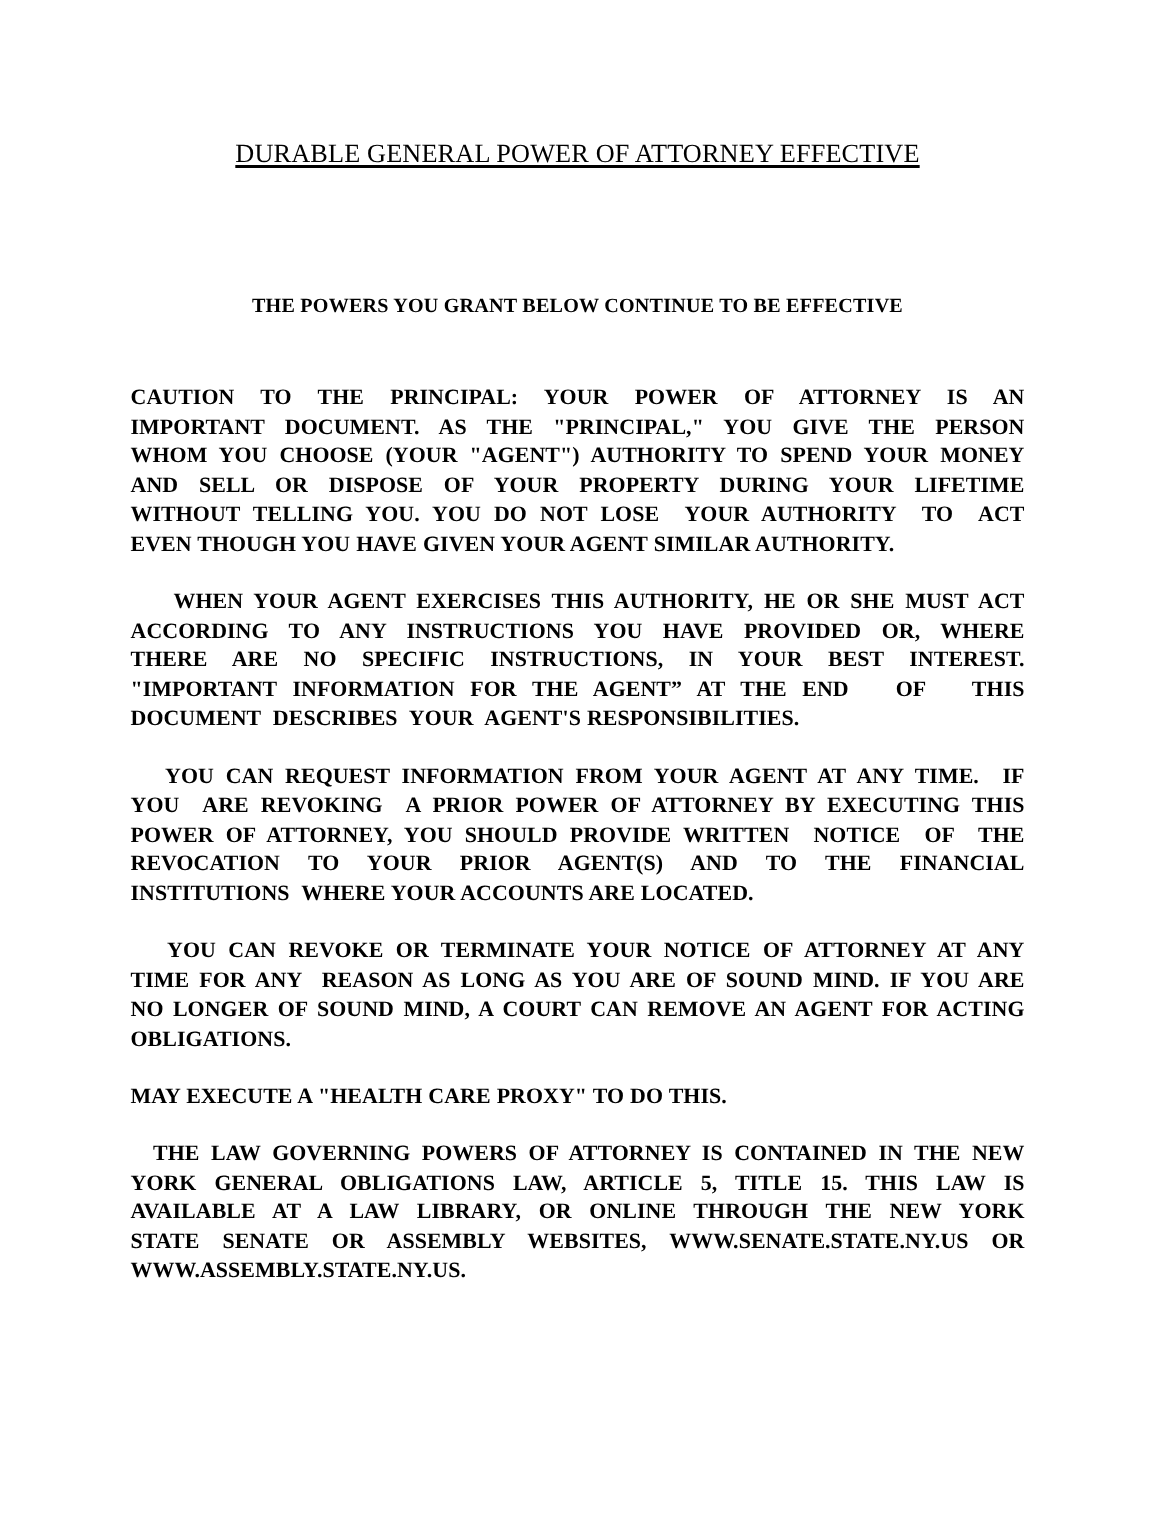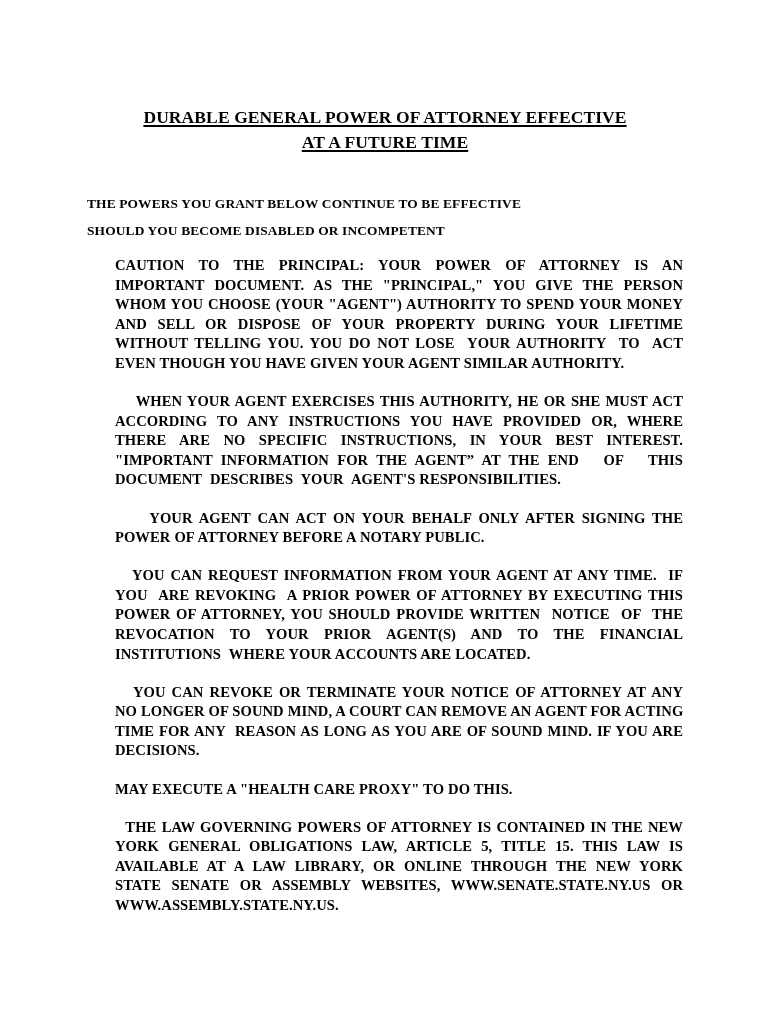--- a/index.html
+++ b/index.html
@@ -30,40 +30,40 @@
   .title-block {
     position: absolute;
     left: 87px;
     top: 88px;
     width: 596px;
     text-align: center;
   }
 
   .doc-title {
     font-size: 17.5px;
-    font-weight: bold;
+    font-weight: normal;
     line-height: 25px;
     letter-spacing: 0.1px;
-    margin: 17px;
+    margin: 2px;
   }
 
   .doc-title .tline {
     display: inline-block;
     text-decoration: underline;
     text-underline-offset: 2px;
     text-decoration-thickness: 1.6px;
   }
 
   
   .subtitle-block {
     position: absolute;
     left: 87px;
     top: 190px;
     width: 596px;
-    text-align: left;
+    text-align: center;
   }
 
   .subtitle-line {
     font-size: 13.4px;
     font-weight: bold;
     line-height: 27px;
     letter-spacing: 0.15px;
     margin: 0;
   }
 
@@ -90,48 +90,44 @@
   .para:last-child {
     margin-bottom: 0;
   }
 
   
   .para .ln {
     display: block;
     text-align: justify;
     text-align-last: justify;
     white-space: pre;
-    margin-left: 28px;
   }
 
   .para .ln.last {
     text-align-last: left;
     text-align: center;
   }
 </style>
 </head>
 <body>
 
 <div class="page">
 
   <div class="title-block">
     <h1 class="doc-title">
       <span class="tline">DURABLE GENERAL POWER OF ATTORNEY EFFECTIVE</span><br>
-      <span class="tline">AT A FUTURE TIME</span>
     </h1>
   </div>
 
   <div class="subtitle-block">
     <p class="subtitle-line">THE POWERS YOU GRANT BELOW CONTINUE TO BE EFFECTIVE</p>
-    <p class="subtitle-line">SHOULD YOU BECOME DISABLED OR INCOMPETENT</p>
   </div>
 
   <div class="body-block">
       <p class="para"><span class="ln">CAUTION TO THE PRINCIPAL: YOUR POWER OF ATTORNEY IS AN</span><span class="ln">IMPORTANT DOCUMENT. AS THE "PRINCIPAL," YOU GIVE THE PERSON</span><span class="ln">WHOM YOU CHOOSE (YOUR "AGENT") AUTHORITY TO SPEND YOUR MONEY</span><span class="ln">AND SELL OR DISPOSE OF YOUR PROPERTY DURING YOUR LIFETIME</span><span class="ln">WITHOUT TELLING YOU. YOU DO NOT LOSE  YOUR AUTHORITY  TO  ACT</span><span class="ln last">EVEN THOUGH YOU HAVE GIVEN YOUR AGENT SIMILAR AUTHORITY.</span></p>
       <p class="para"><span class="ln">    WHEN YOUR AGENT EXERCISES THIS AUTHORITY, HE OR SHE MUST ACT</span><span class="ln">ACCORDING TO ANY INSTRUCTIONS YOU HAVE PROVIDED OR, WHERE</span><span class="ln">THERE ARE NO SPECIFIC INSTRUCTIONS, IN YOUR BEST INTEREST.</span><span class="ln">"IMPORTANT INFORMATION FOR THE AGENT” AT THE END   OF   THIS</span><span class="ln last">DOCUMENT  DESCRIBES  YOUR  AGENT'S RESPONSIBILITIES.</span></p>
-      <p class="para"><span class="ln">     YOUR AGENT CAN ACT ON YOUR BEHALF ONLY AFTER SIGNING THE</span><span class="ln last">POWER OF ATTORNEY BEFORE A NOTARY PUBLIC.</span></p>
       <p class="para"><span class="ln">   YOU CAN REQUEST INFORMATION FROM YOUR AGENT AT ANY TIME.  IF</span><span class="ln">YOU  ARE REVOKING  A PRIOR POWER OF ATTORNEY BY EXECUTING THIS</span><span class="ln">POWER OF ATTORNEY, YOU SHOULD PROVIDE WRITTEN  NOTICE  OF  THE</span><span class="ln">REVOCATION TO YOUR PRIOR AGENT(S) AND TO THE FINANCIAL</span><span class="ln last">INSTITUTIONS  WHERE YOUR ACCOUNTS ARE LOCATED.</span></p>
-      <p class="para"><span class="ln">   YOU CAN REVOKE OR TERMINATE YOUR NOTICE OF ATTORNEY AT ANY</span><span class="ln">NO LONGER OF SOUND MIND, A COURT CAN REMOVE AN AGENT FOR ACTING</span><span class="ln">TIME FOR ANY  REASON AS LONG AS YOU ARE OF SOUND MIND. IF YOU ARE</span><span class="ln last">DECISIONS.</span></p>
+      <p class="para"><span class="ln">   YOU CAN REVOKE OR TERMINATE YOUR NOTICE OF ATTORNEY AT ANY</span><span class="ln">TIME FOR ANY  REASON AS LONG AS YOU ARE OF SOUND MIND. IF YOU ARE</span><span class="ln">NO LONGER OF SOUND MIND, A COURT CAN REMOVE AN AGENT FOR ACTING</span><span class="ln last">OBLIGATIONS.</span></p>
       <p class="para"><span class="ln last">MAY EXECUTE A "HEALTH CARE PROXY" TO DO THIS.</span></p>
       <p class="para"><span class="ln">  THE LAW GOVERNING POWERS OF ATTORNEY IS CONTAINED IN THE NEW</span><span class="ln">YORK GENERAL OBLIGATIONS LAW, ARTICLE 5, TITLE 15. THIS LAW IS</span><span class="ln">AVAILABLE AT A LAW LIBRARY, OR ONLINE THROUGH THE NEW YORK</span><span class="ln">STATE SENATE OR ASSEMBLY WEBSITES, WWW.SENATE.STATE.NY.US OR</span><span class="ln last">WWW.ASSEMBLY.STATE.NY.US.</span></p>
     </div>
 
 </div>
 
 </body></html>

